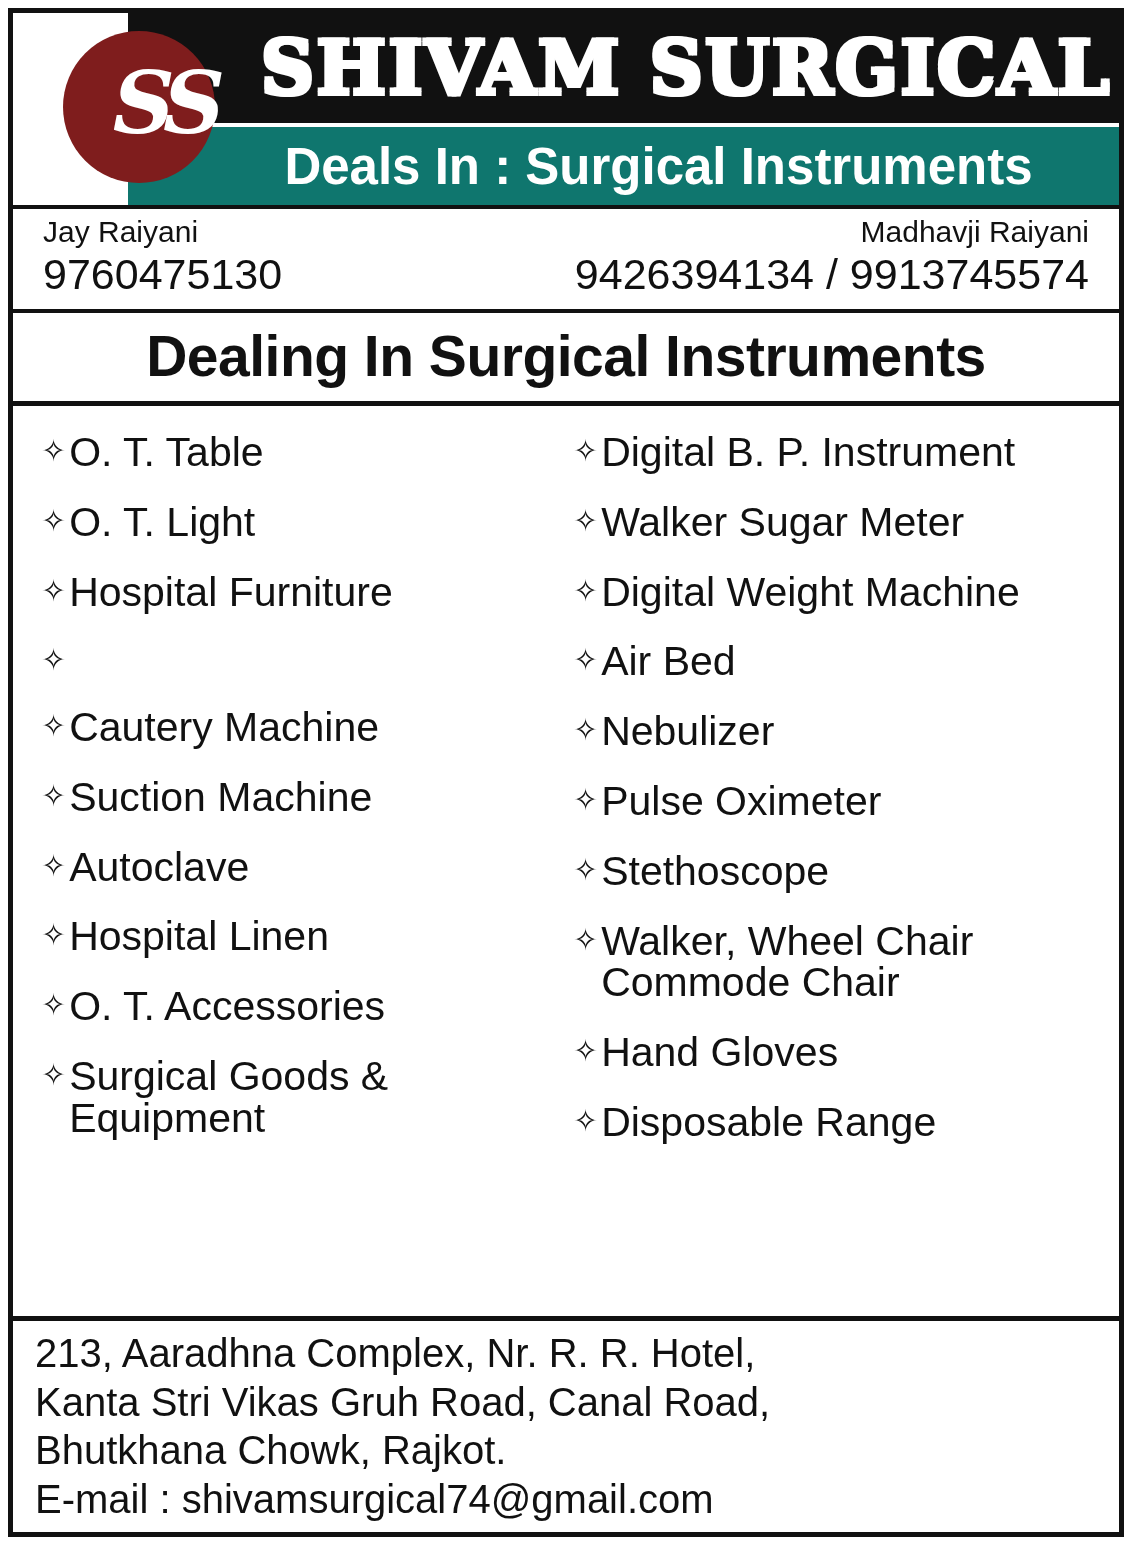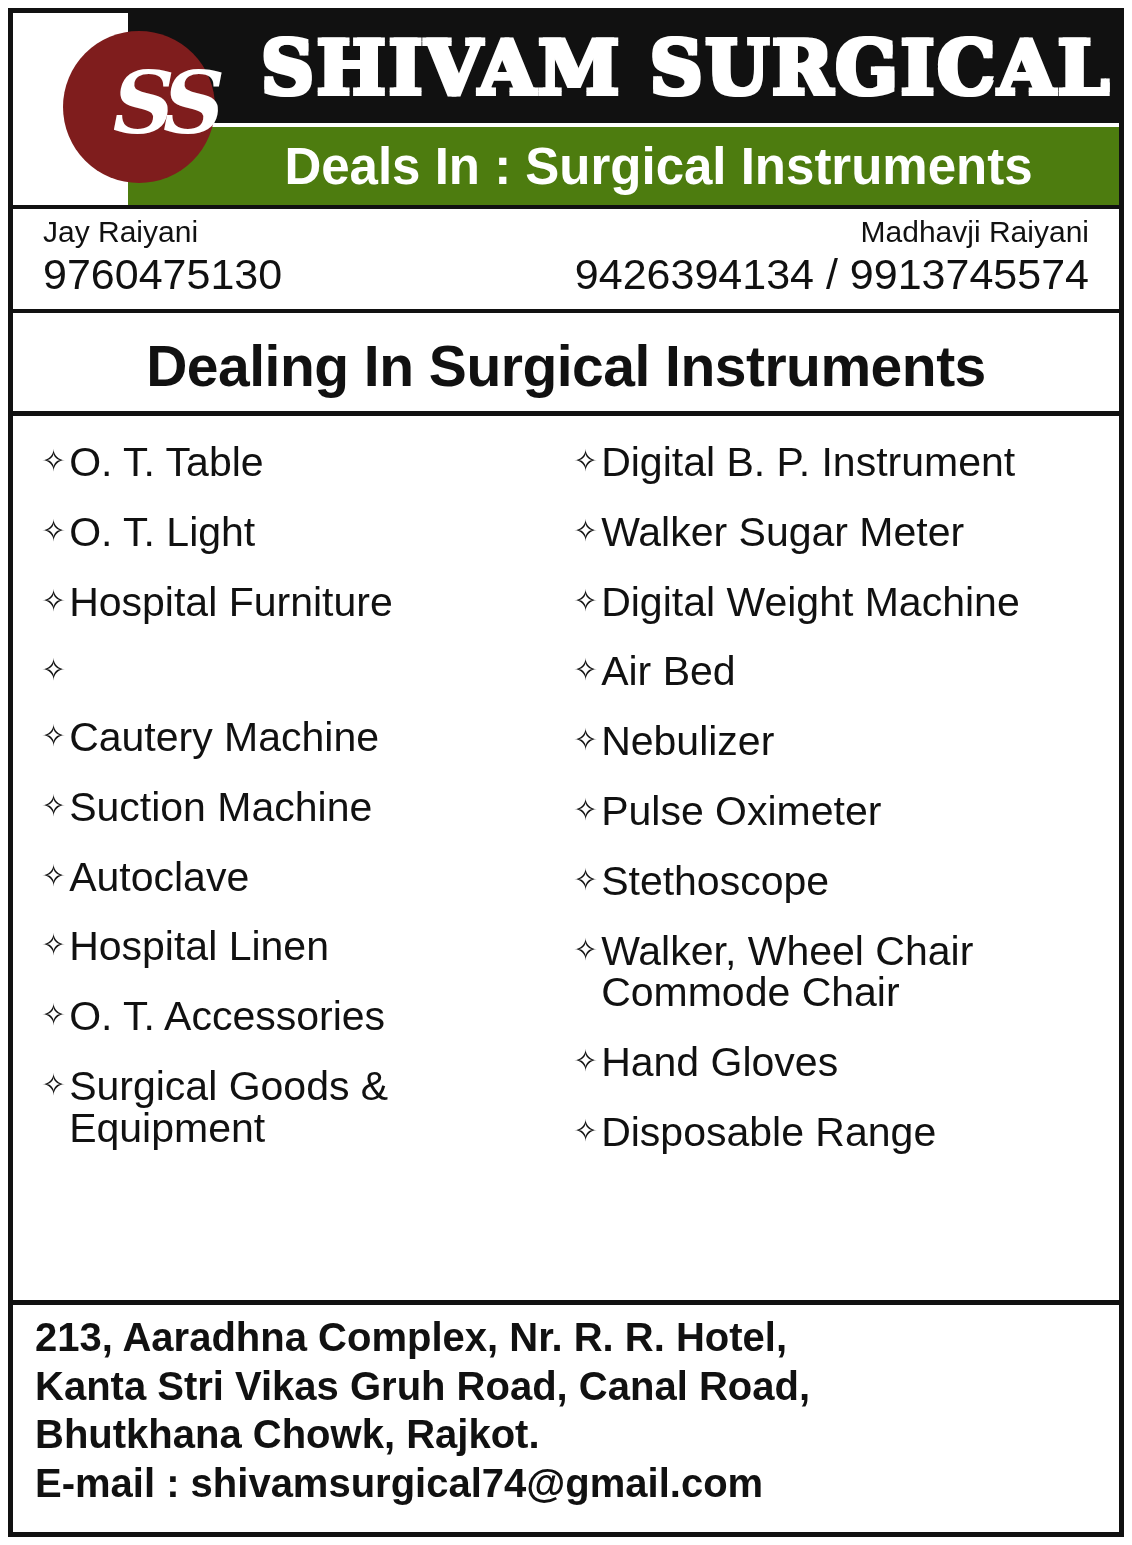--- a/index.html
+++ b/index.html
@@ -52,21 +52,21 @@
     white-space: nowrap;
     text-shadow:
       -2px -2px 0 #fff, 2px -2px 0 #fff,
       -2px 2px 0 #fff, 2px 2px 0 #fff,
       0 0 1px #fff;
     margin-left: 45px;
   }
   .subtitle-row {
     height: 82px;
     margin-left: 115px;
-    background: #4d7c0f;
+    background: #0f766e;
     border-top: 4px solid #fff;
     display: flex;
     align-items: center;
     justify-content: center;
     padding-left: 70px;
   }
   .subtitle-text {
     color: #fff;
     font-weight: bold;
     font-size: 51px;
@@ -105,21 +105,21 @@
   }
   .contact-col { flex: 1; }
   .contact-col.right { text-align: right; }
   .contact-name { font-size: 30px; line-height: 1.15; color: #111; }
   .contact-phone { font-size: 43px; line-height: 1.15; color: #111; }
 
   
   .dealing-strip {
     border-bottom: 5px solid #111;
     text-align: center;
-    padding: 20px 0 12px 0;
+    padding: 10px 0 12px 0;
     flex: none;
   }
   .dealing-text {
     font-size: 57px;
     font-weight: bold;
     color: #111;
     letter-spacing: -0.5px;
     white-space: nowrap;
   }
 
@@ -145,22 +145,21 @@
     font-size: 30px;
     line-height: 1.25;
     margin-right: 3px;
     color: #111;
   }
   .item-label { white-space: pre-line; }
 
   
   .footer {
     flex: none;
-    padding: 8px 22px 24px 22px;
-    font-weight: bold;
+    padding: 8px 22px 8px 22px;
   }
   .addr-line {
     font-size: 40px;
     line-height: 1.22;
     color: #111;
   }
 </style>
 </head>
 <body>
 

